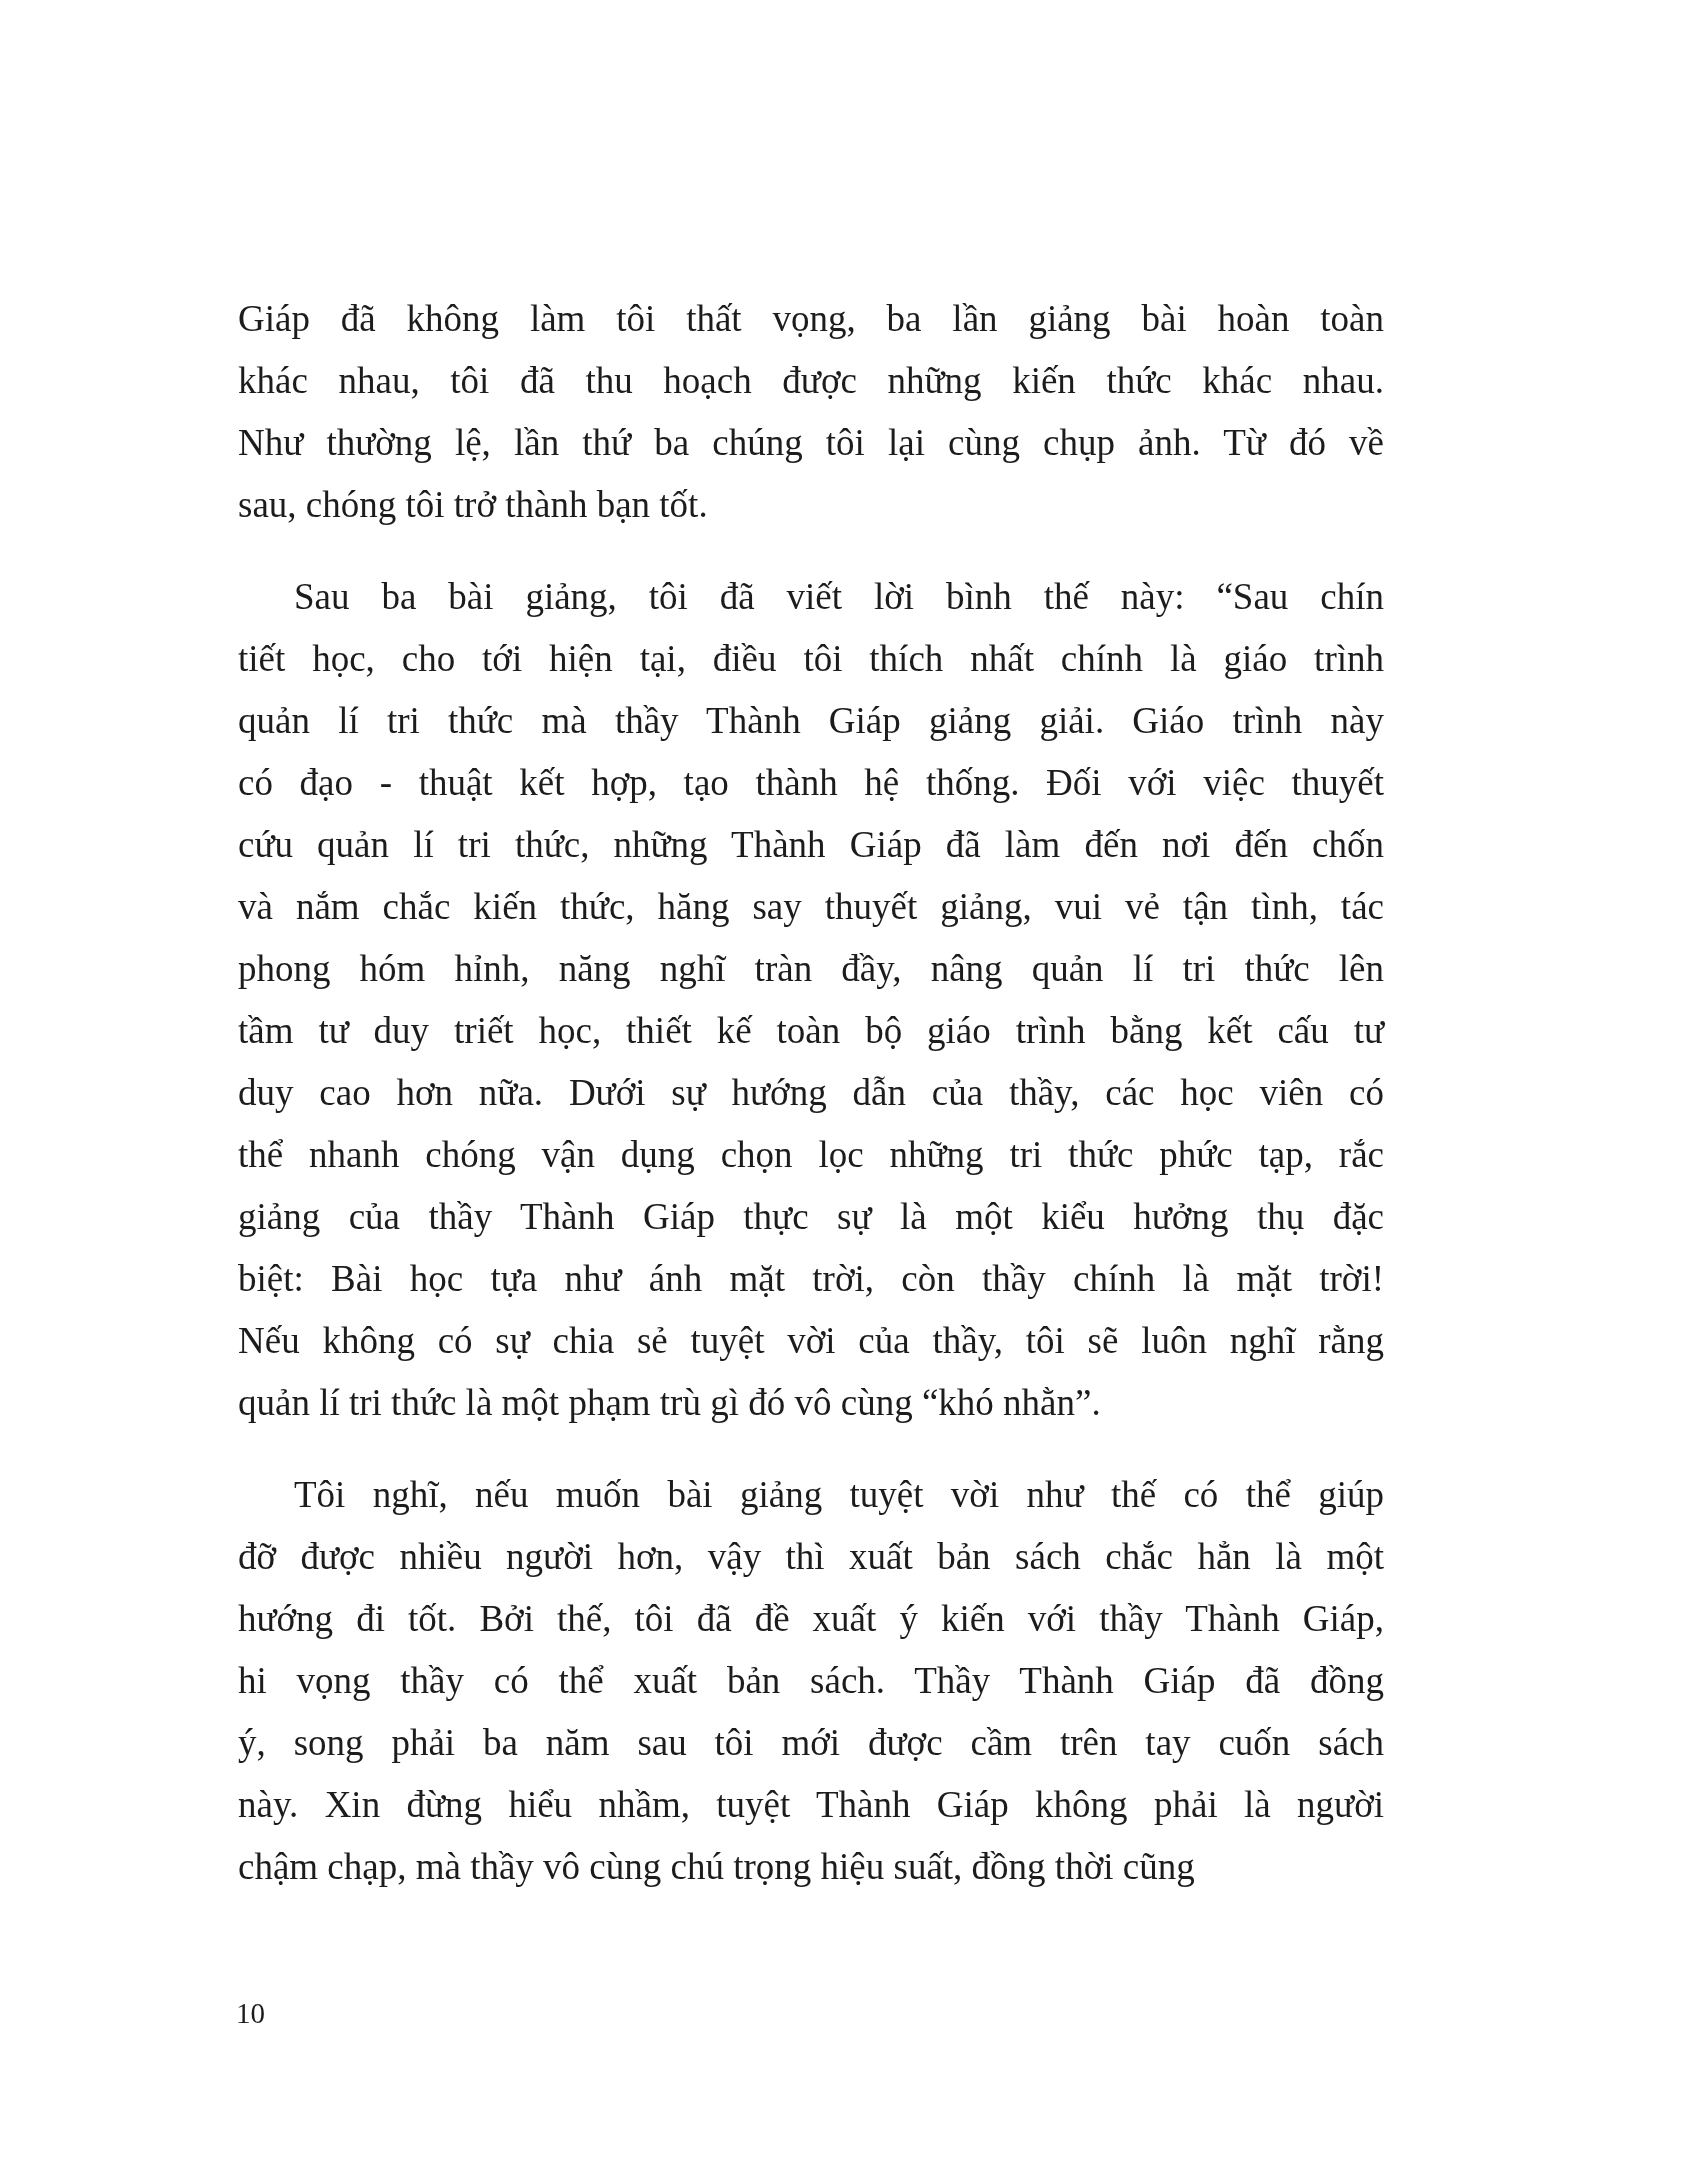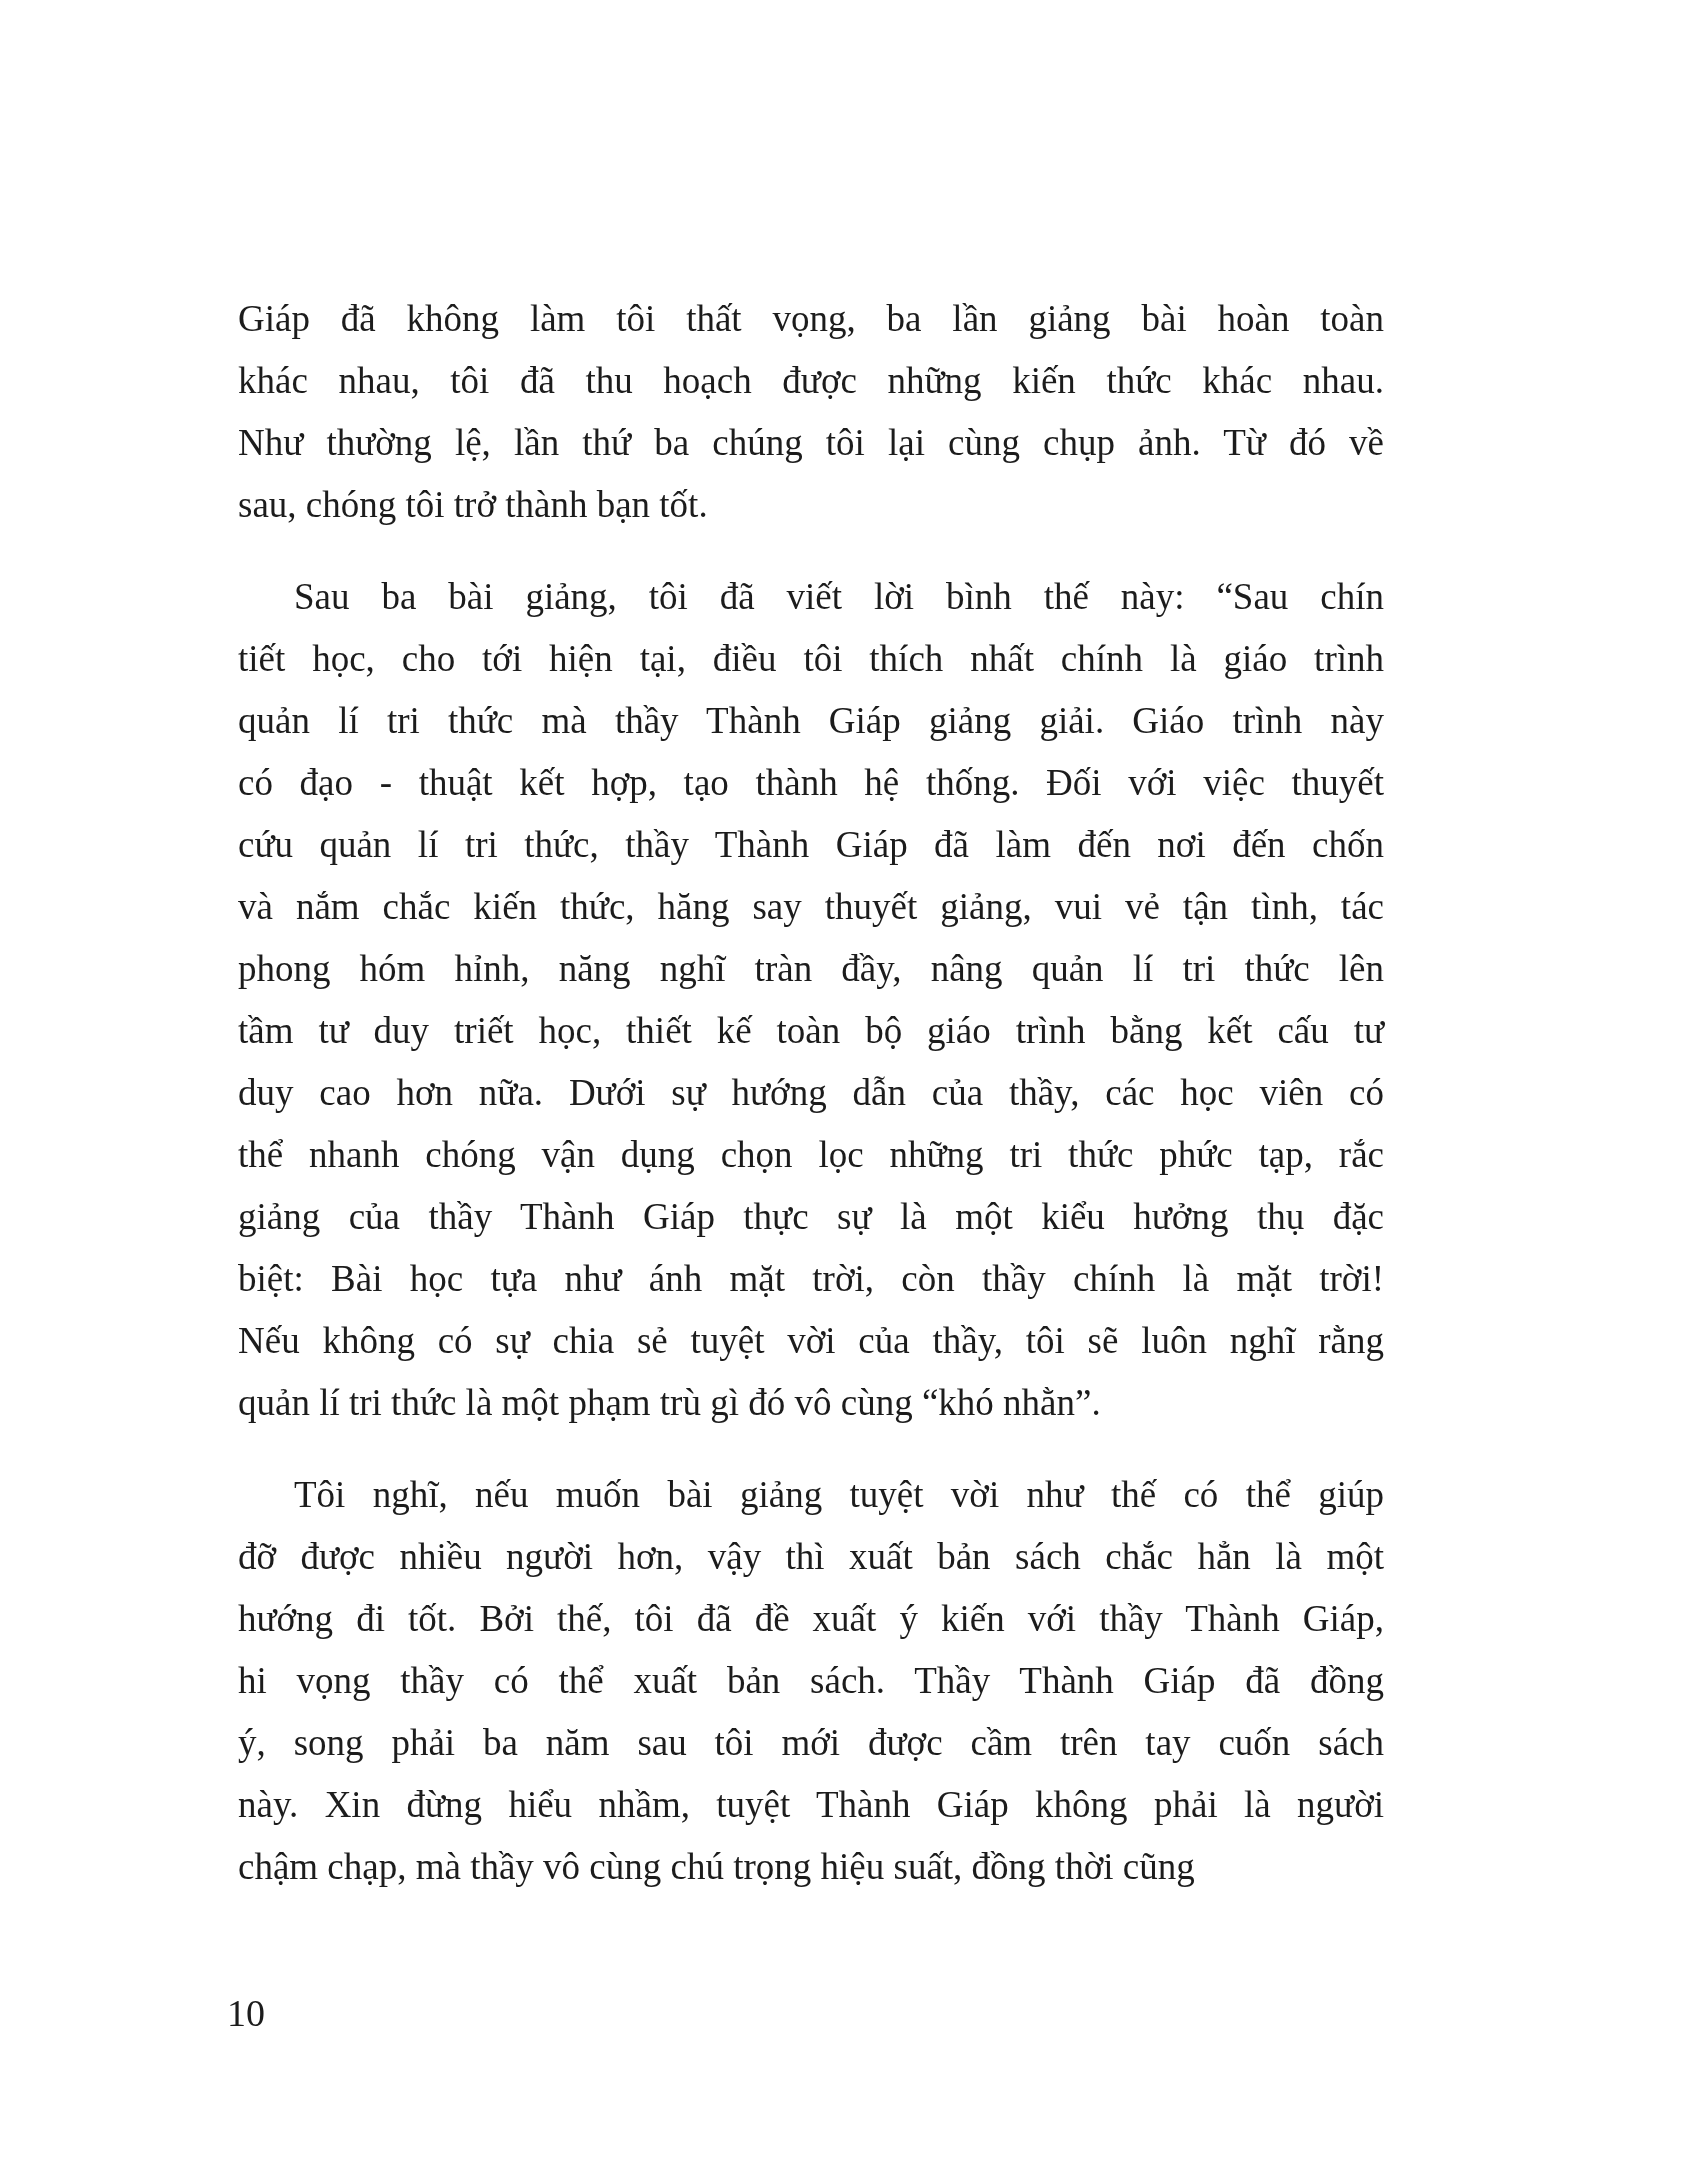--- a/index.html
+++ b/index.html
@@ -37,43 +37,43 @@
     min-height: 62px;
   }
   .line.last {
     text-align-last: left;
   }
   .line.first {
     text-indent: 56px;
   }
   .page-number {
     position: absolute;
-    left: 227px;
+    left: 236px;
     top: 1982px;
-    font-size: 38px;
+    font-size: 29px;
     line-height: 62px;
   }
 </style>
 </head>
 <body>
 
 <div class="page">
   <div class="text-block">
       <div class="paragraph">
         <div class="line">Giáp đã không làm tôi thất vọng, ba lần giảng bài hoàn toàn</div>
         <div class="line">khác nhau, tôi đã thu hoạch được những kiến thức khác nhau.</div>
         <div class="line">Như thường lệ, lần thứ ba chúng tôi lại cùng chụp ảnh. Từ đó về</div>
         <div class="line last">sau, chóng tôi trở thành bạn tốt.</div>
       </div>
       <div class="paragraph">
         <div class="line first">Sau ba bài giảng, tôi đã viết lời bình thế này: “Sau chín</div>
         <div class="line">tiết học, cho tới hiện tại, điều tôi thích nhất chính là giáo trình</div>
         <div class="line">quản lí tri thức mà thầy Thành Giáp giảng giải. Giáo trình này</div>
         <div class="line">có đạo - thuật kết hợp, tạo thành hệ thống. Đối với việc thuyết</div>
-        <div class="line">cứu quản lí tri thức, thầy Thành Giáp đã làm đến nơi đến chốn</div>
+        <div class="line">cứu quản lí tri thức, những Thành Giáp đã làm đến nơi đến chốn</div>
         <div class="line">và nắm chắc kiến thức, hăng say thuyết giảng, vui vẻ tận tình, tác</div>
         <div class="line">phong hóm hỉnh, năng nghĩ tràn đầy, nâng quản lí tri thức lên</div>
         <div class="line">tầm tư duy triết học, thiết kế toàn bộ giáo trình bằng kết cấu tư</div>
         <div class="line">duy cao hơn nữa. Dưới sự hướng dẫn của thầy, các học viên có</div>
         <div class="line">thể nhanh chóng vận dụng chọn lọc những tri thức phức tạp, rắc</div>
         <div class="line">giảng của thầy Thành Giáp thực sự là một kiểu hưởng thụ đặc</div>
         <div class="line">biệt: Bài học tựa như ánh mặt trời, còn thầy chính là mặt trời!</div>
         <div class="line">Nếu không có sự chia sẻ tuyệt vời của thầy, tôi sẽ luôn nghĩ rằng</div>
         <div class="line last">quản lí tri thức là một phạm trù gì đó vô cùng “khó nhằn”.</div>
       </div>

